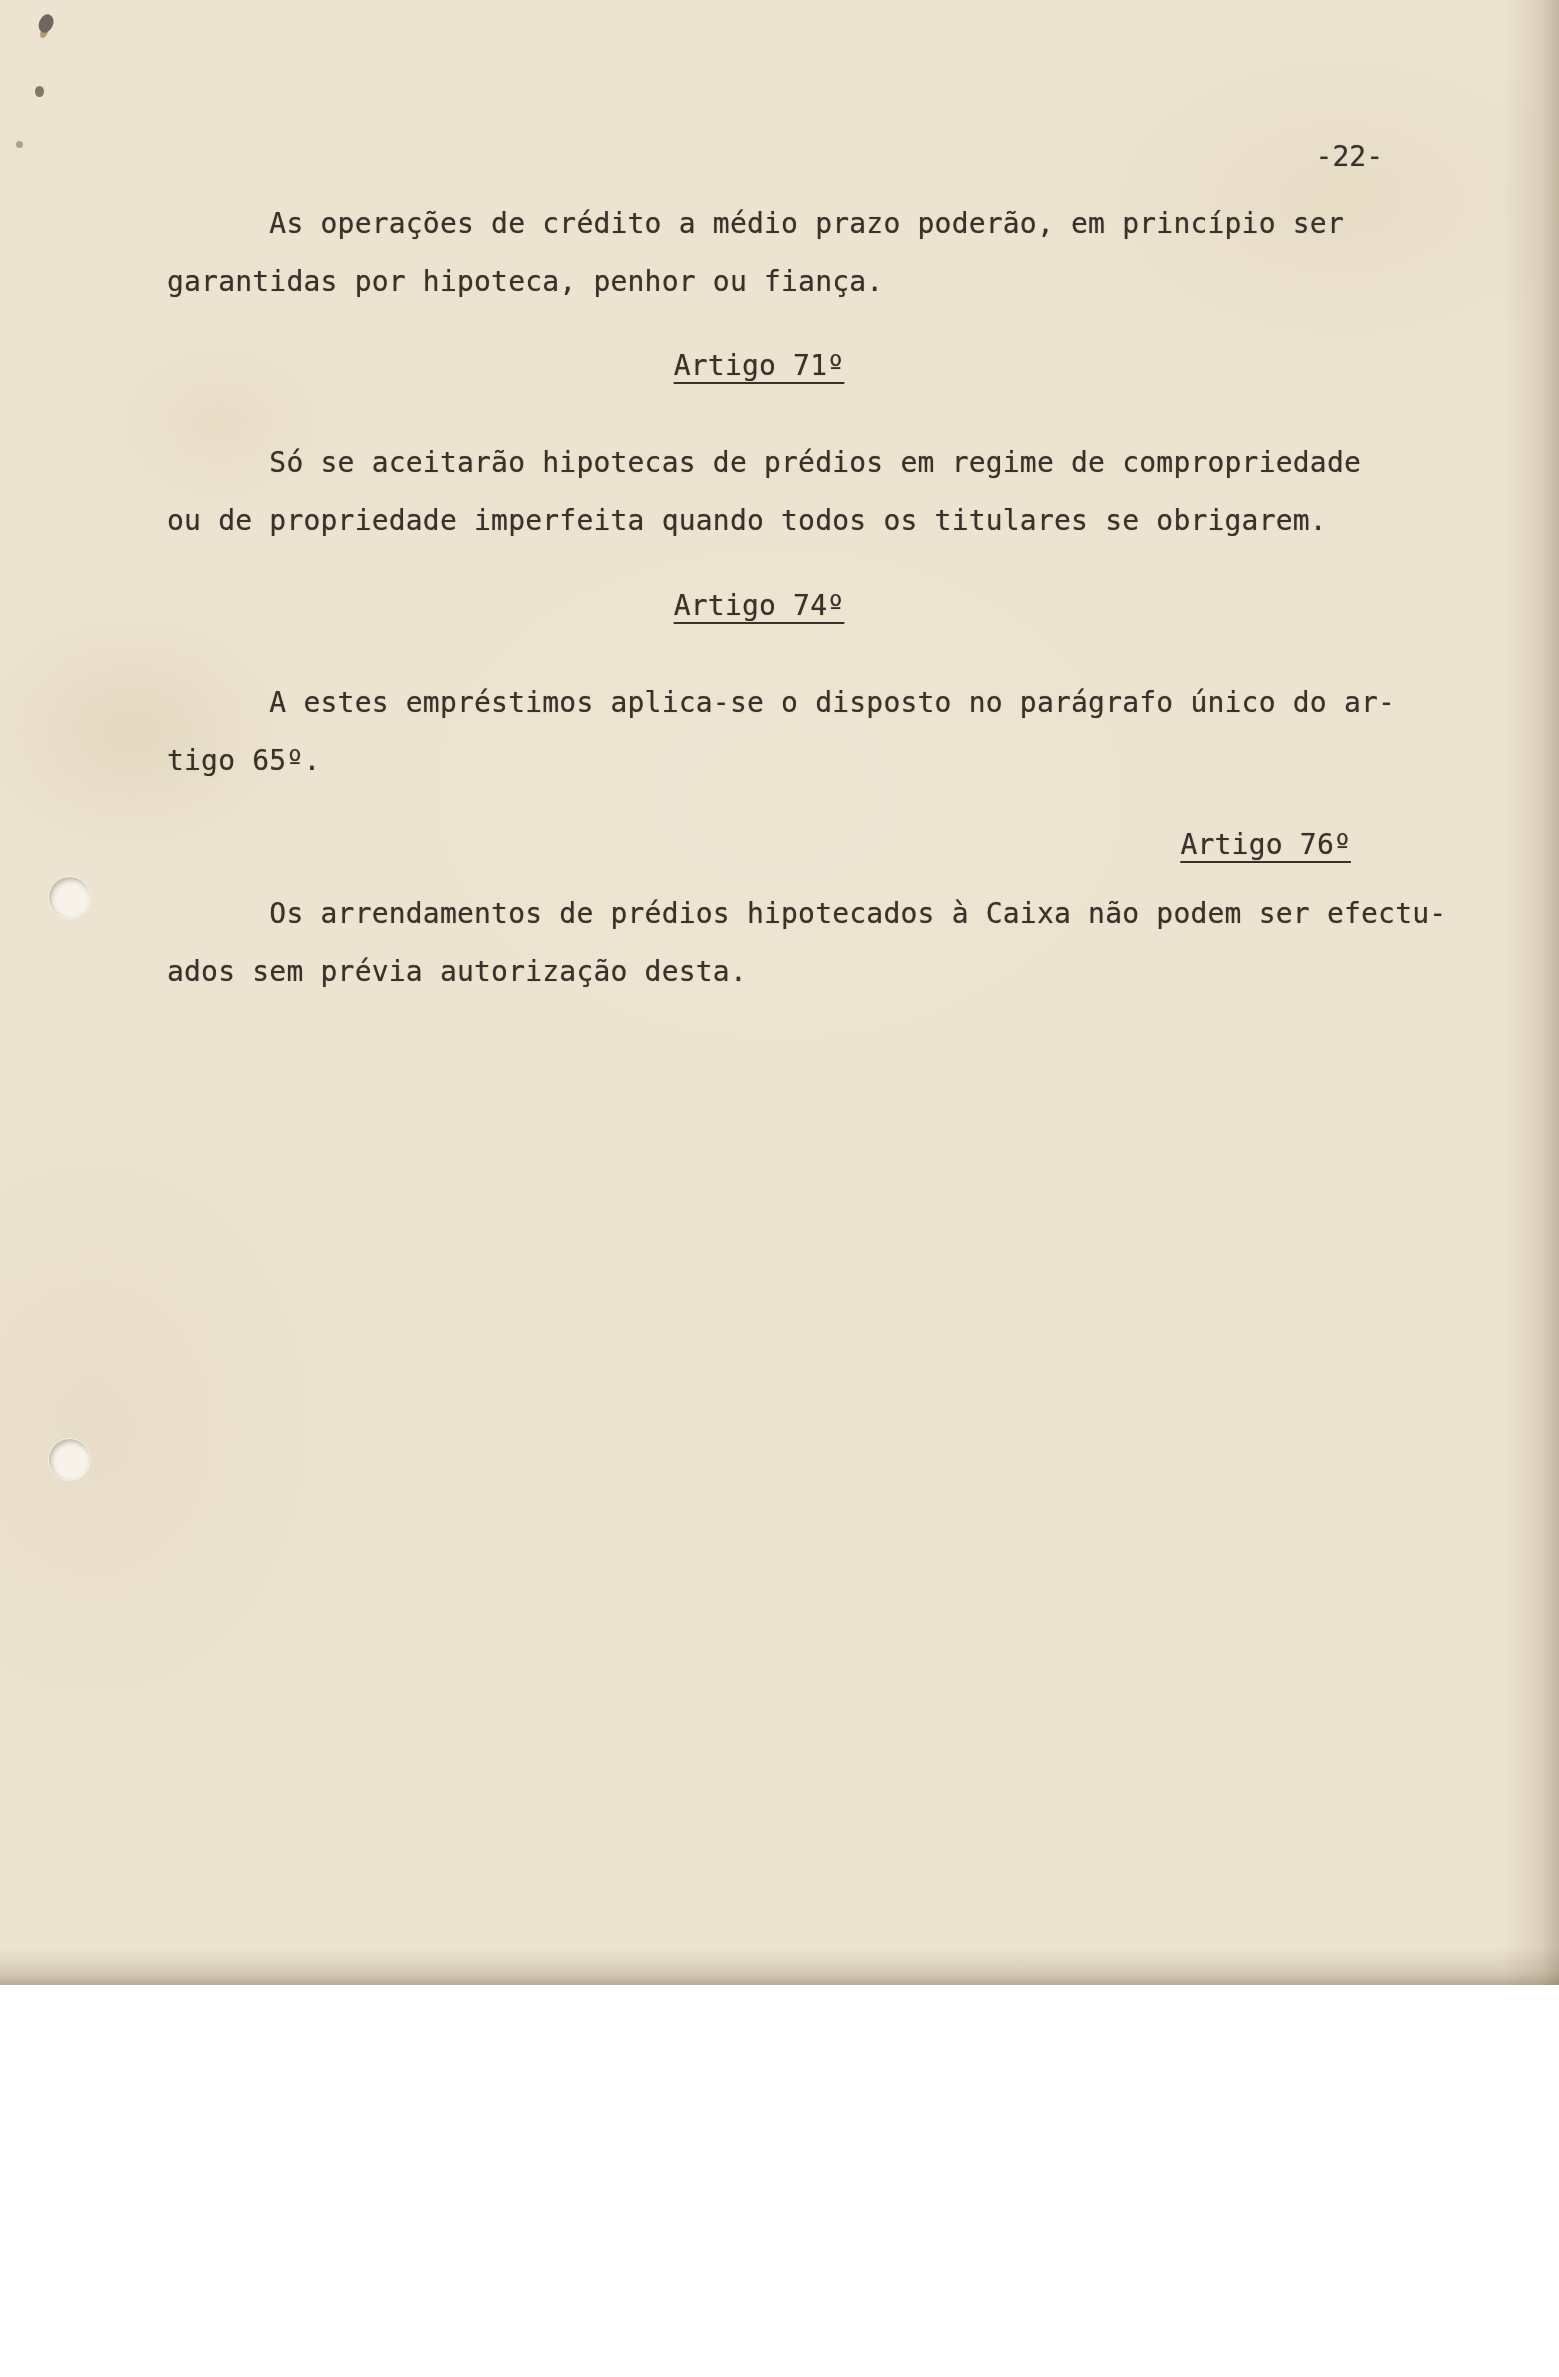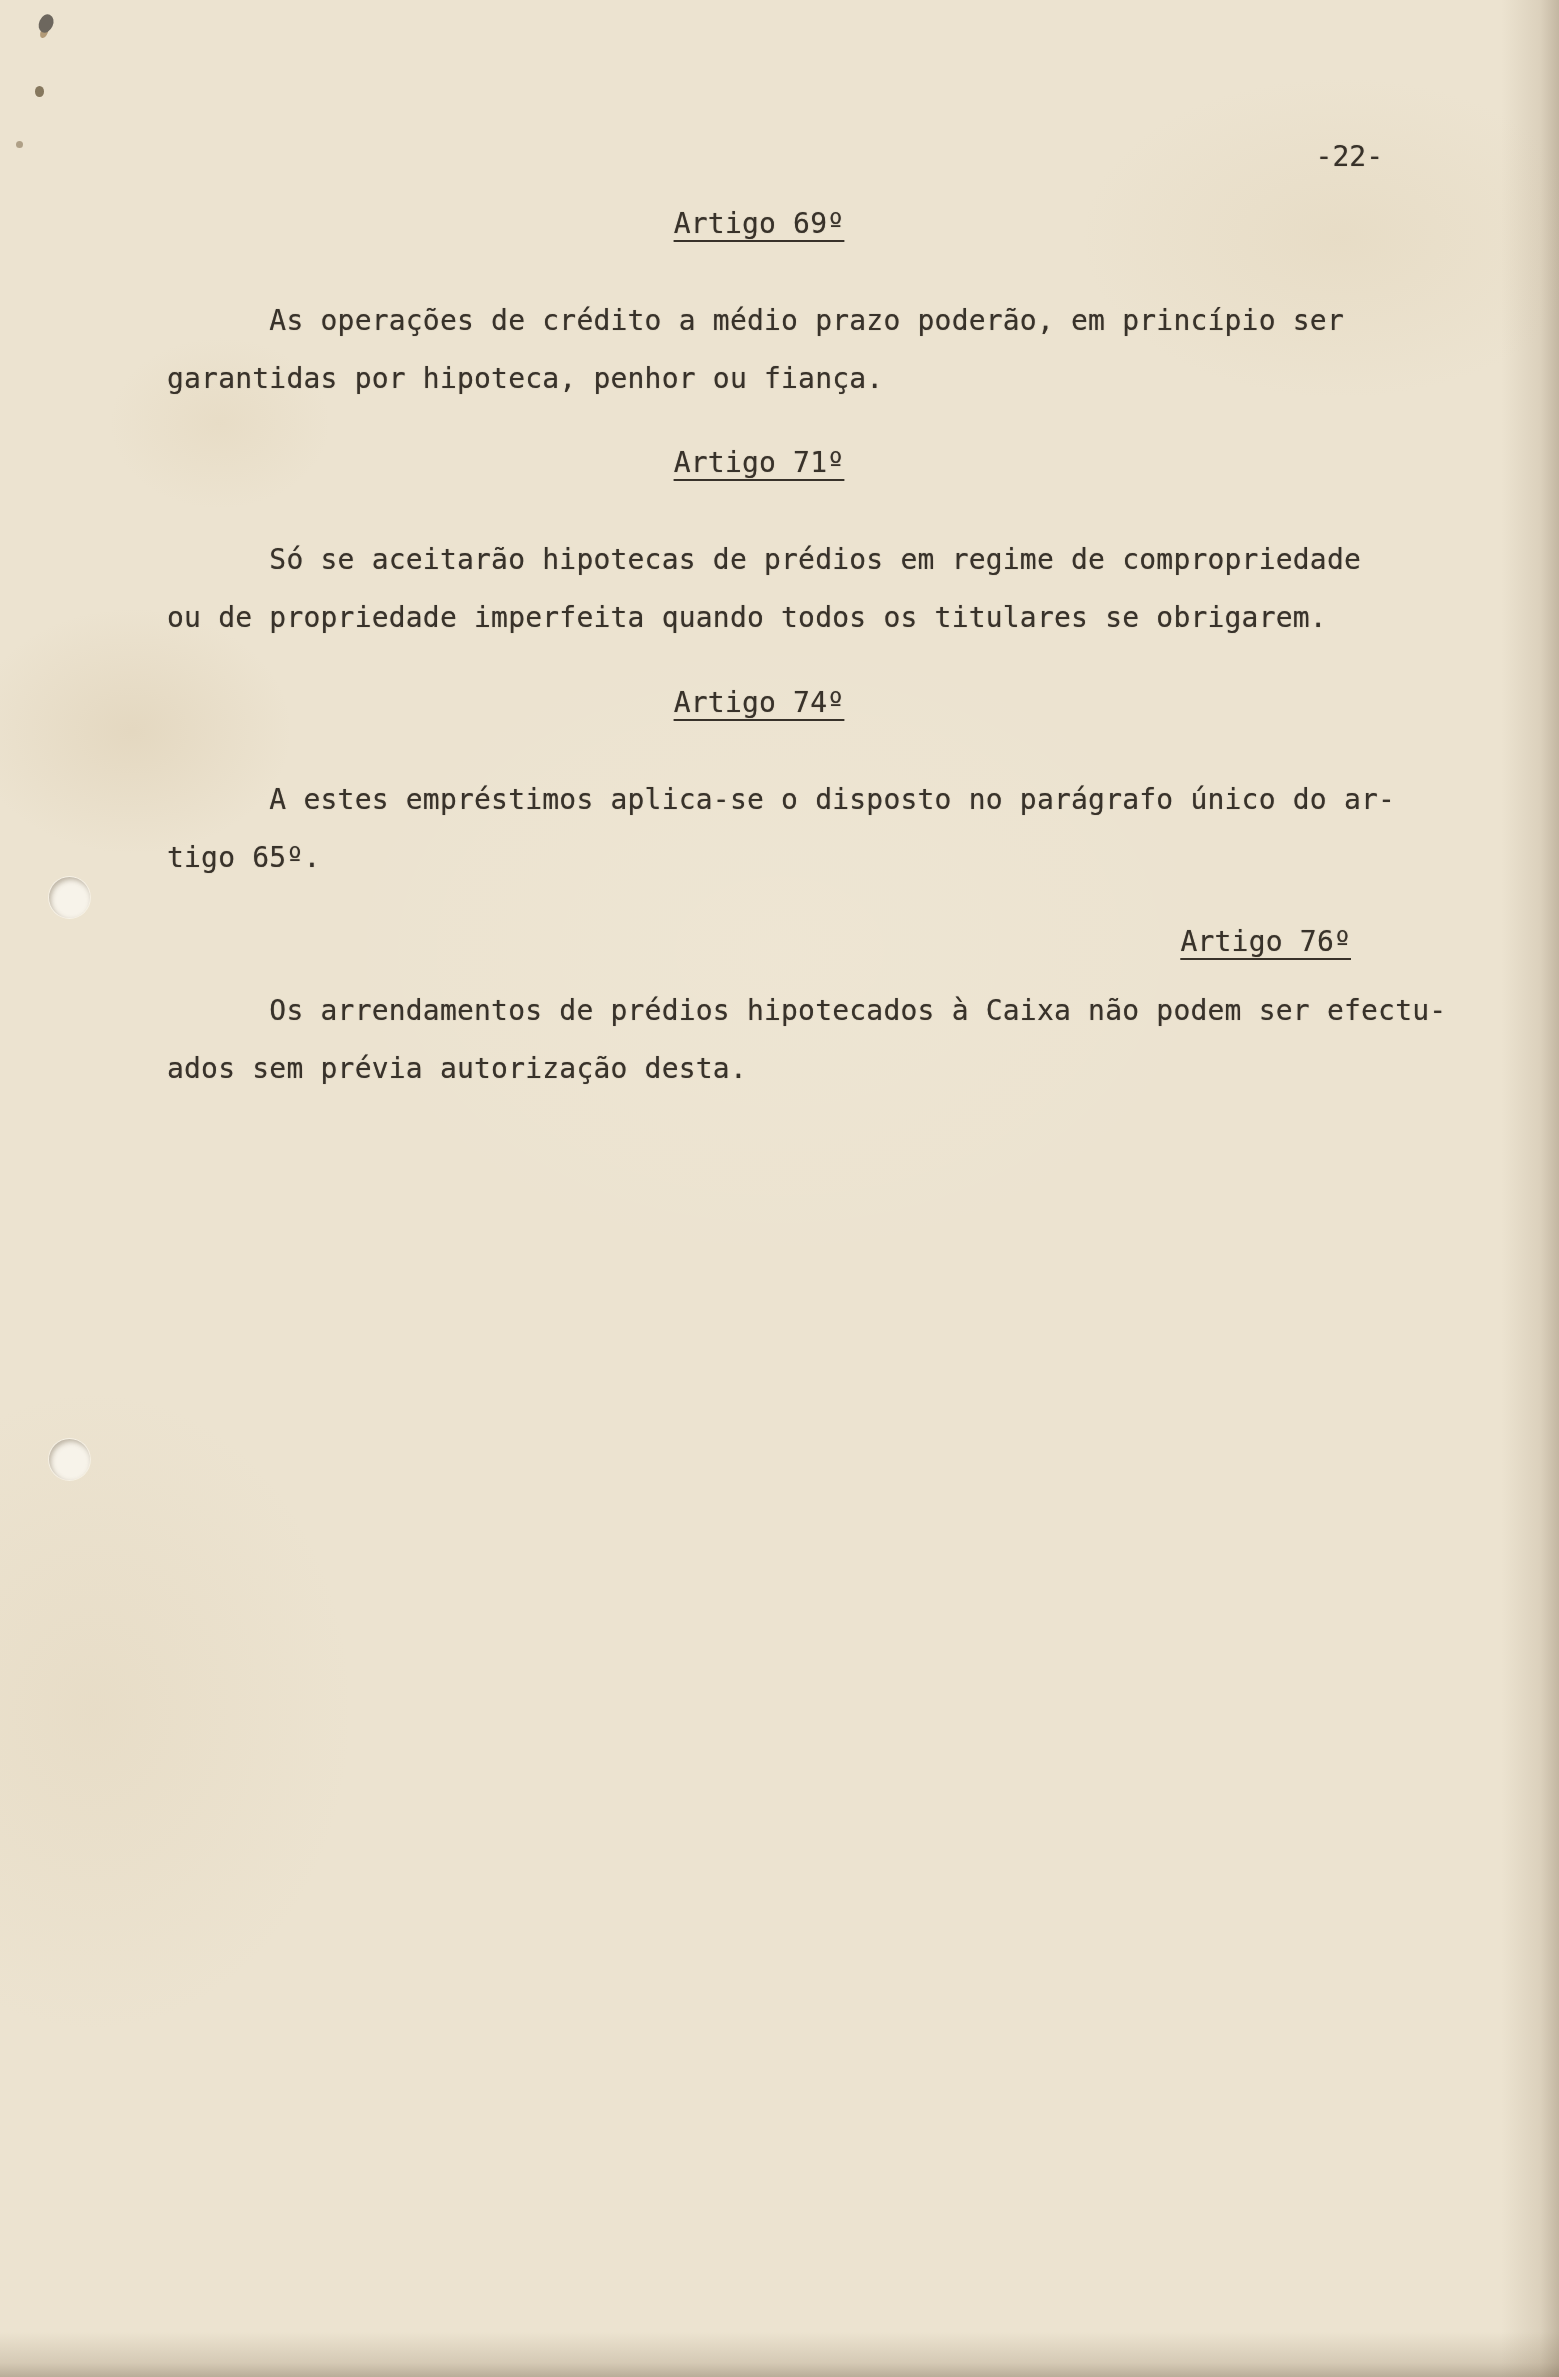--- a/index.html
+++ b/index.html
@@ -11,21 +11,21 @@
   }
 
   body {
     font-family: "DejaVu Sans Mono", "Liberation Mono", monospace;
     color: #38322a;
   }
 
   .page {
     position: relative;
     width: 1559px;
-    height: 2377px;
+    height: 1985px;
     background:
       radial-gradient(ellipse 229px 176px at 132px 731px, rgba(186,158,112,0.16), transparent 70%),
       radial-gradient(ellipse 158px 123px at 220px 423px, rgba(200,175,130,0.12), transparent 70%),
       radial-gradient(ellipse 370px 229px at 86% 10%, rgba(215,198,164,0.22), transparent 70%),
       radial-gradient(ellipse 370px 458px at 6% 72%, rgba(206,186,150,0.15), transparent 70%),
       radial-gradient(ellipse 616px 440px at 50% 40%, rgba(255,250,238,0.10), transparent 75%),
       linear-gradient(to right, rgba(120,98,70,0) 96.3%, rgba(120,98,70,0.14) 98.8%, rgba(100,80,55,0.30) 100%),
       linear-gradient(to bottom, rgba(120,98,70,0) 98.1%, rgba(110,88,60,0.18) 99.4%, rgba(88,70,46,0.34) 100%),
       #ece3d0;
   }
@@ -125,23 +125,20 @@
   <div class="mark mark-c"></div>
 
   <div class="hole hole-top"></div>
   <div class="hole hole-bottom"></div>
 
   <div class="pagenum">-22-</div>
 
   <main class="content">
 
     <section class="article">
-      <div class="heading-row txt">
-        <span class="heading">Artigo 69º</span>
-      </div>
       <div class="body-text txt">      As operações de crédito a médio prazo poderão, em princípio ser
 garantidas por hipoteca, penhor ou fiança.</div>
     </section>
 
     <section class="article">
     </section>
 
     <section class="article">
       <div class="heading-row txt">
         <span class="heading">Artigo 71º</span>

